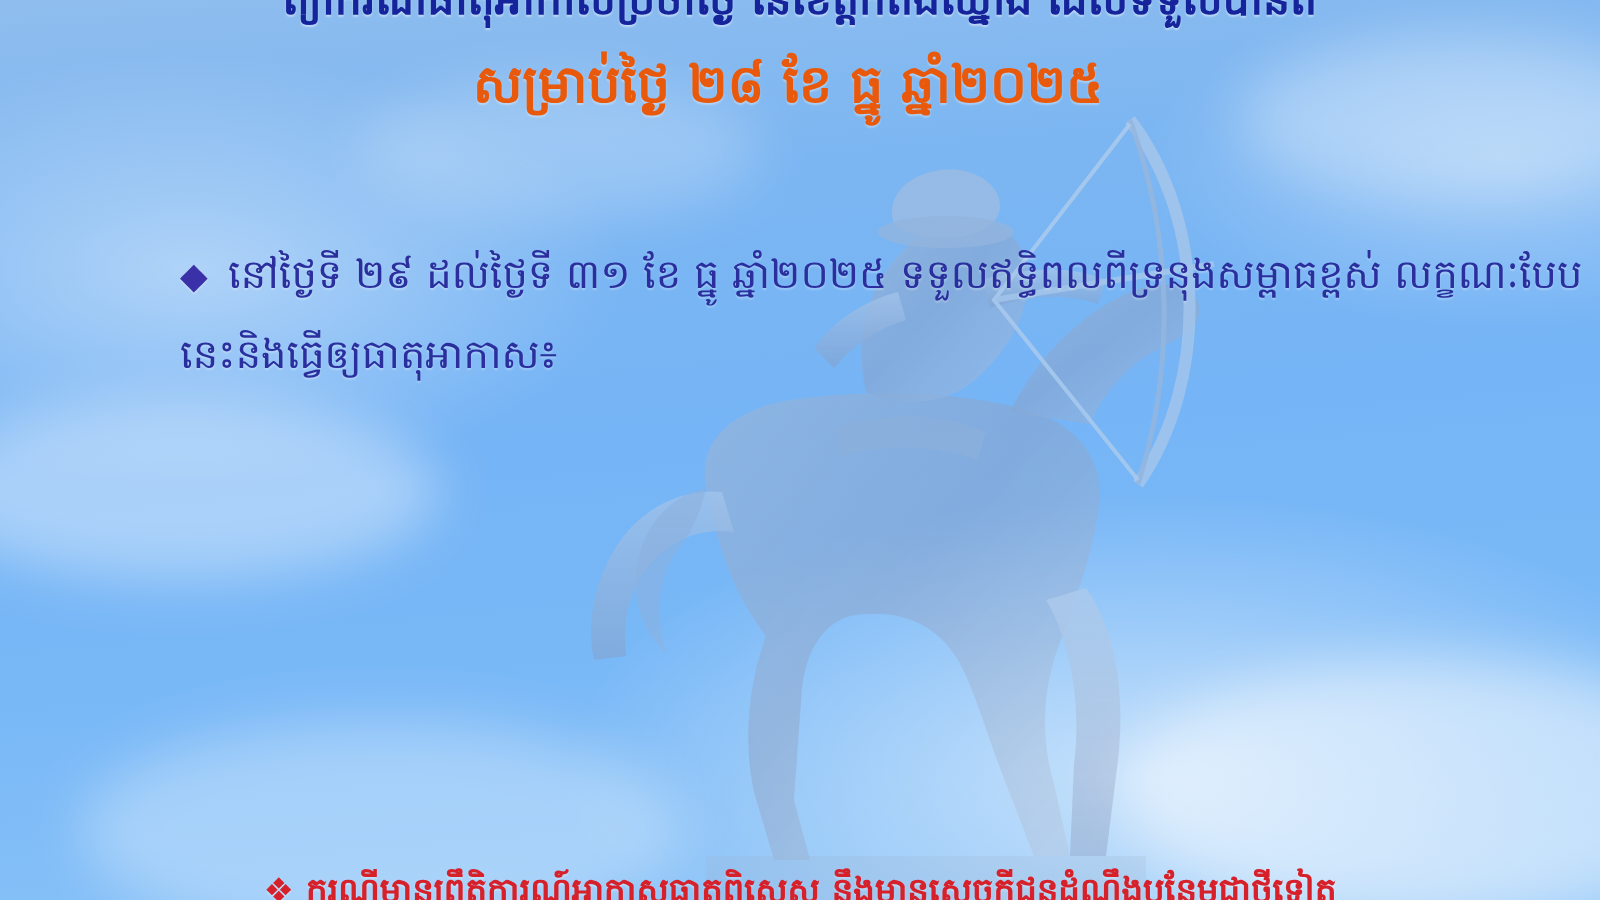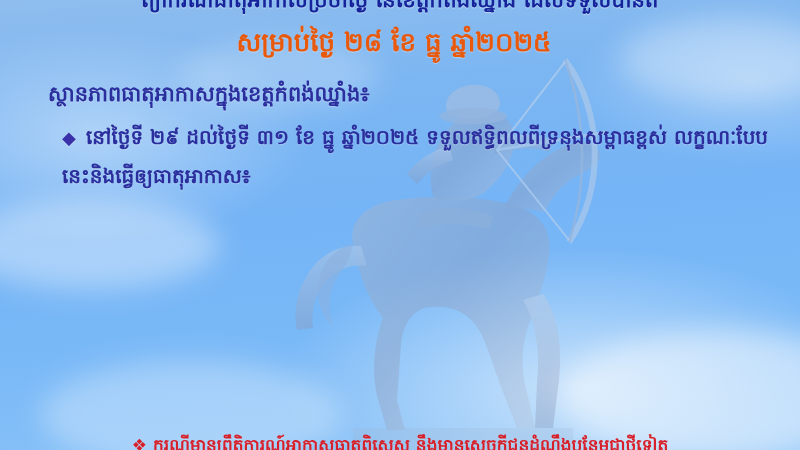--- a/index.html
+++ b/index.html
@@ -100,23 +100,24 @@
     position: absolute;
     top: 118px;
     left: 62px;
     width: 730px;
   }
 
   .bullet-row {
     display: block;
     color: #2b2f9e;
     font-size: 20px;
-    font-weight: bold;
+    font-weight: normal;
     line-height: 38px;
     text-shadow: 0 1px 1px rgba(255,255,255,0.28);
+    margin-left: 28px;
   }
   .bullet-row.b2 { margin-top: 20px; }
 
   .bullet-mark {
     display: inline-block;
     width: 24px;
     color: #3a30a8;
     font-size: 18px;
   }
 
@@ -206,21 +207,20 @@
       <rect x="118" y="428" width="220" height="22" fill="#9fafc8" opacity="0.35"></rect>
     </svg>
   </div>
 
   <div id="text-stack">
 
     <div class="headline">ព្យាករណ៍ធាតុអាកាសប្រចាំថ្ងៃ នៃខេត្តកំពង់ឈ្នាំង ដែលទទួលបានពី</div>
 
     <div class="subhead">សម្រាប់ថ្ងៃ ២៨ ខែ ធ្នូ ឆ្នាំ២០២៥</div>
 
-    <div class="section-title">ស្ថានភាពធាតុអាកាសក្នុងខេត្តកំពង់ឈ្នាំង៖</div>
 
     <div class="bullets">
 
       <div class="bullet-row b1">
         <span class="bullet-mark">◆</span><span class="bullet-text">នៅថ្ងៃទី ២៩ ដល់ថ្ងៃទី ៣១ ខែ ធ្នូ ឆ្នាំ២០២៥ ទទួលឥទ្ធិពលពីទ្រនុងសម្ពាធខ្ពស់ លក្ខណៈបែបនេះនិងធ្វើឲ្យធាតុអាកាស៖</span>
       </div>
 
 
     </div>
 

